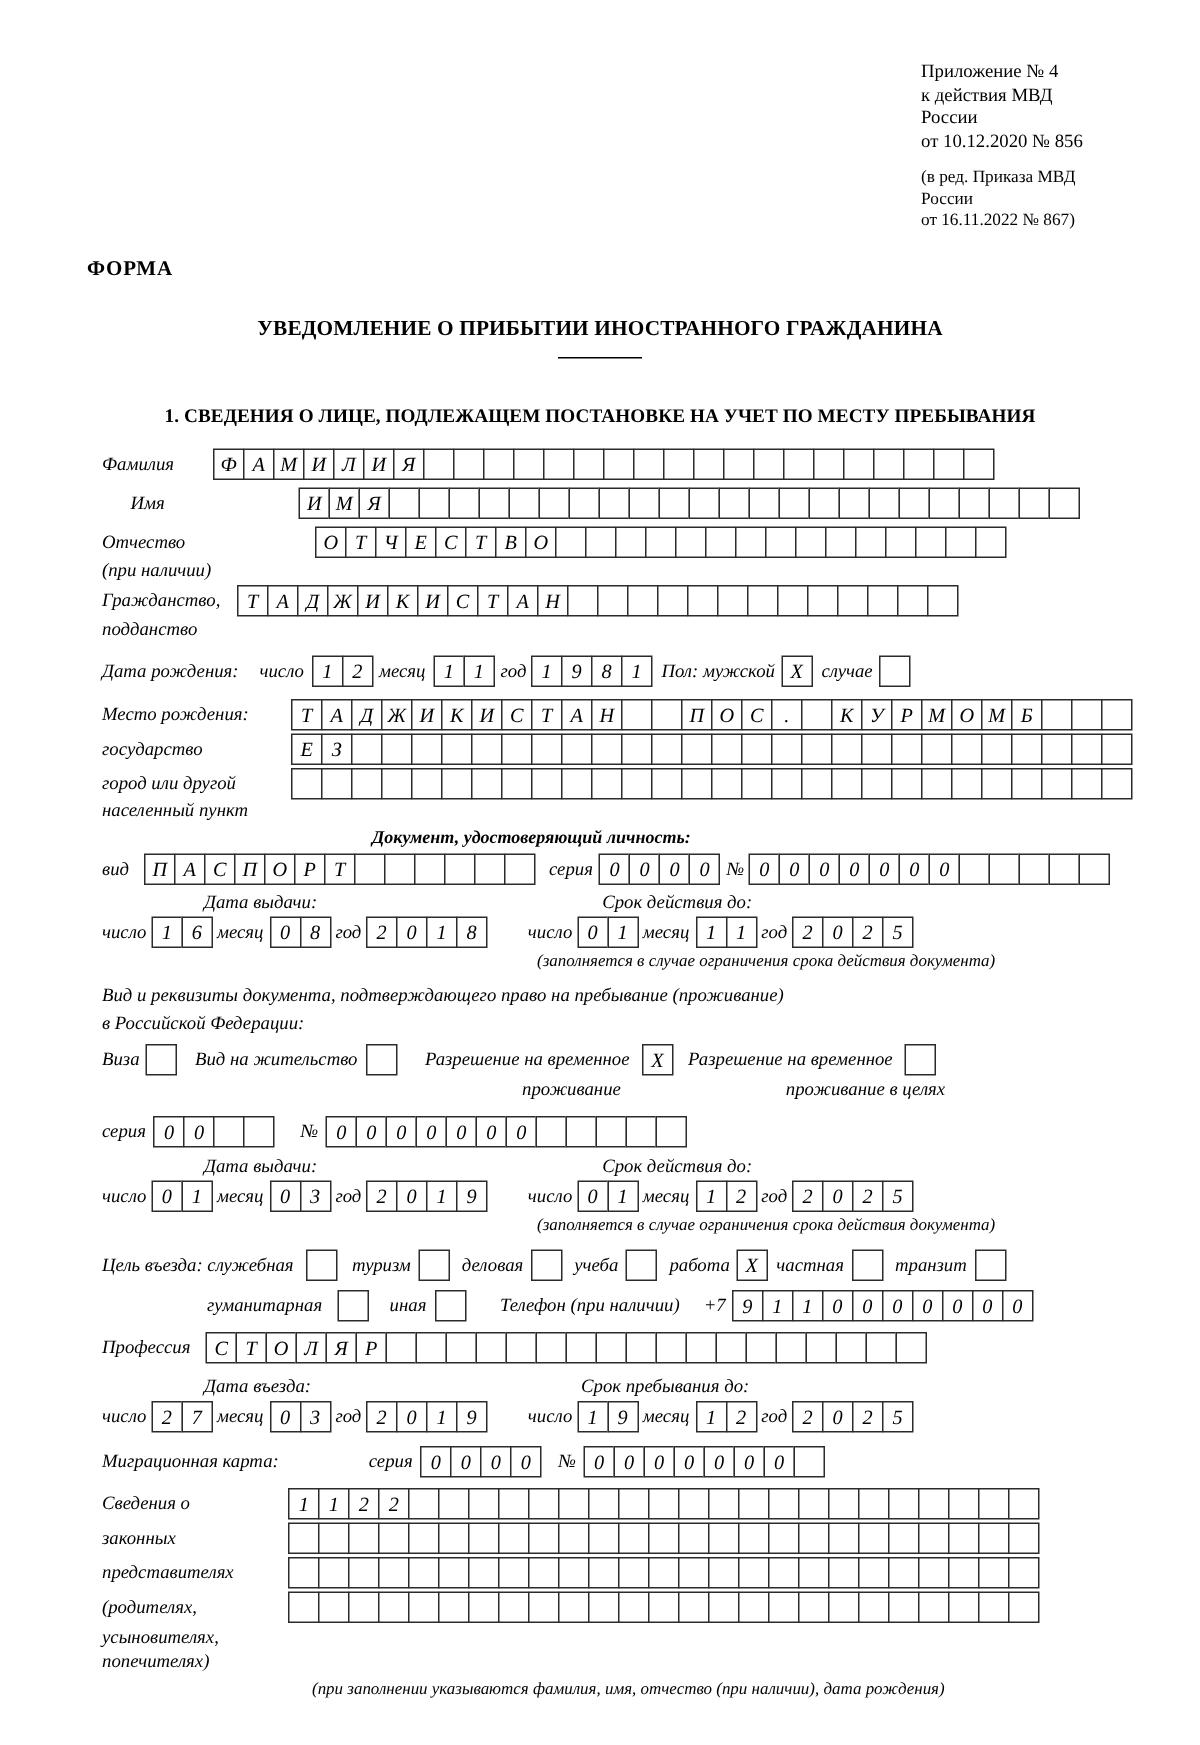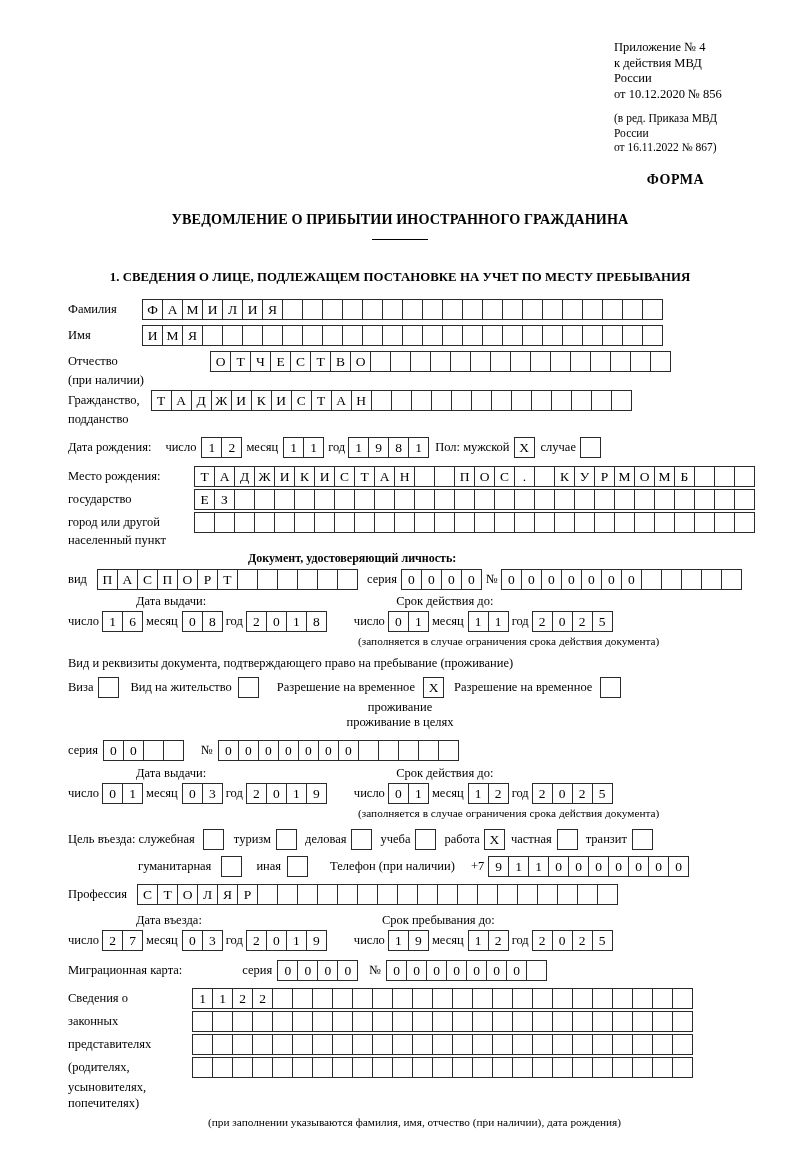--- a/index.html
+++ b/index.html
@@ -26,21 +26,20 @@
     margin-left: 556px;
     font-size: 12.5px;
     line-height: 15.5px;
   }
   .hdr .sub {
     margin-top: 9px;
     font-size: 11.5px;
     line-height: 14.5px;
   }
   .forma {
-    text-align: right;
     font-weight: bold;
     font-size: 14px;
     letter-spacing: 0.5px;
     margin-top: 17px;
     padding-right: 38px;
   }
   .title {
     text-align: center;
     font-weight: bold;
     font-size: 14.2px;
@@ -124,21 +123,21 @@
 
   <div class="forma">ФОРМА</div>
 
   <div class="title">
     <div>УВЕДОМЛЕНИЕ О ПРИБЫТИИ ИНОСТРАННОГО ГРАЖДАНИНА</div>
     <div><span class="ul"></span></div>
   </div>
 
   <div class="section">1. СВЕДЕНИЯ О ЛИЦЕ, ПОДЛЕЖАЩЕМ ПОСТАНОВКЕ НА УЧЕТ ПО МЕСТУ ПРЕБЫВАНИЯ</div>
 
-  <div id="form-body" style="margin-top:14px;">
+  <div id="form-body" style="margin-top:14px;font-style:italic;">
       <div class="row" style="margin-top: 8px;">
         <span style="display: inline-block; width: 10px; flex: 0 0 auto;"></span>
         <span class="lbl" style="width: 68px; flex: 0 0 auto;">Фамилия</span>
         <span style="display: inline-block; width: 6px; flex: 0 0 auto;"></span>
         <div class="boxes">
           <div class="bx">Ф</div>
           <div class="bx">А</div>
           <div class="bx">М</div>
           <div class="bx">И</div>
           <div class="bx">Л</div>
@@ -158,21 +157,21 @@
           <div class="bx"></div>
           <div class="bx"></div>
           <div class="bx"></div>
           <div class="bx"></div>
           <div class="bx"></div>
           <div class="bx"></div>
           <div class="bx"></div>
           <div class="bx"></div>
         </div>
       </div>
-      <div class="row" style="margin-top: 5px;">
+      <div class="row" style="margin-top: 5px; gap: 19px;">
         <span style="display: inline-block; width: 10px; flex: 0 0 auto;"></span>
         <span class="lbl" style="width: 68px; flex: 0 0 auto;">Имя</span>
         <span style="display: inline-block; width: 6px; flex: 0 0 auto;"></span>
         <div class="boxes">
           <div class="bx">И</div>
           <div class="bx">М</div>
           <div class="bx">Я</div>
           <div class="bx"></div>
           <div class="bx"></div>
           <div class="bx"></div>
@@ -516,39 +515,43 @@
         </div>
       </div>
       <div class="row" style="margin-top: 2px;">
         <span style="display: inline-block; width: 300px; flex: 0 0 auto;"></span>
         <span class="note">(заполняется в случае ограничения срока действия документа)</span>
       </div>
       <div class="row" style="margin-top: 7px;">
         <span style="display: inline-block; width: 10px; flex: 0 0 auto;"></span>
         <span class="lbl">Вид и реквизиты документа, подтверждающего право на пребывание (проживание)</span>
       </div>
+      <div class="row" style="margin-top: 4px;">
+        <span style="display: inline-block; width: 10px; flex: 0 0 auto;"></span>
+        <span class="lbl">в Российской Федерации:</span>
+      </div>
       <div class="row" style="margin-top: 6px;">
         <span style="display: inline-block; width: 10px; flex: 0 0 auto;"></span>
         <span class="lbl">Виза</span>
         <span style="display: inline-block; width: 4px; flex: 0 0 auto;"></span>
         <span class="single"></span>
         <span style="display: inline-block; width: 12px; flex: 0 0 auto;"></span>
         <span class="lbl">Вид на жительство</span>
         <span style="display: inline-block; width: 6px; flex: 0 0 auto;"></span>
         <span class="single"></span>
         <span style="display: inline-block; width: 18px; flex: 0 0 auto;"></span>
         <span class="lbl">Разрешение на временное</span>
         <span style="display: inline-block; width: 8px; flex: 0 0 auto;"></span>
         <span class="single">X</span>
         <span style="display: inline-block; width: 10px; flex: 0 0 auto;"></span>
         <span class="lbl">Разрешение на временное</span>
         <span style="display: inline-block; width: 8px; flex: 0 0 auto;"></span>
         <span class="single"></span>
       </div>
-      <div class="row" style="margin-top: 2px; flex-direction: column;">
+      <div class="row" style="margin-top: 2px;">
         <span style="display: inline-block; width: 290px; flex: 0 0 auto;"></span>
         <span class="lbl">проживание</span>
         <span style="display: inline-block; width: 110px; flex: 0 0 auto;"></span>
         <span class="lbl">проживание в целях</span>
       </div>
       <div class="row" style="margin-top: 10px;">
         <span style="display: inline-block; width: 10px; flex: 0 0 auto;"></span>
         <span class="lbl">серия</span>
         <span style="display: inline-block; width: 5px; flex: 0 0 auto;"></span>
         <div class="boxes">

